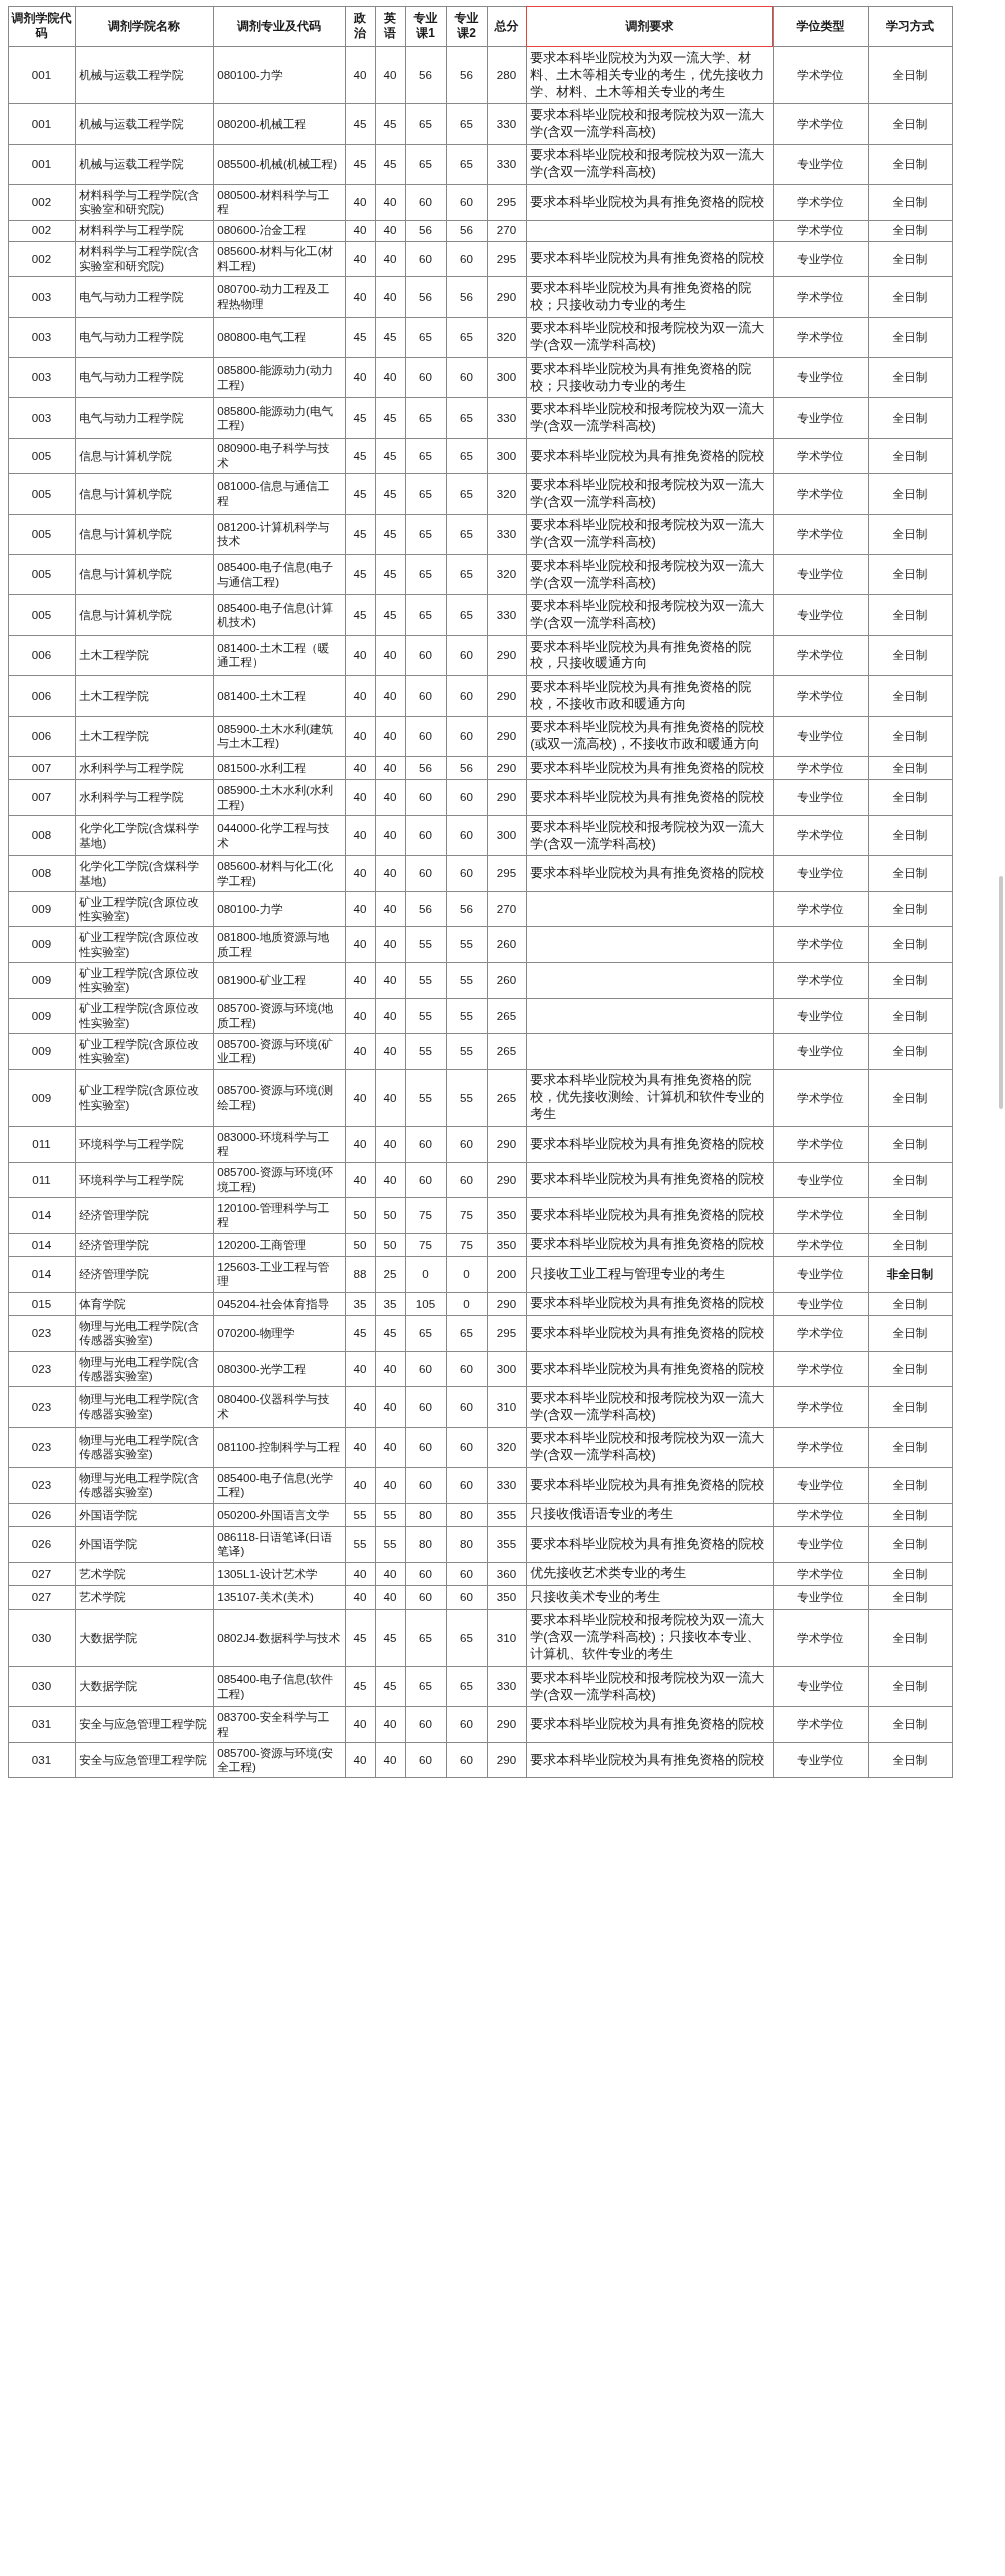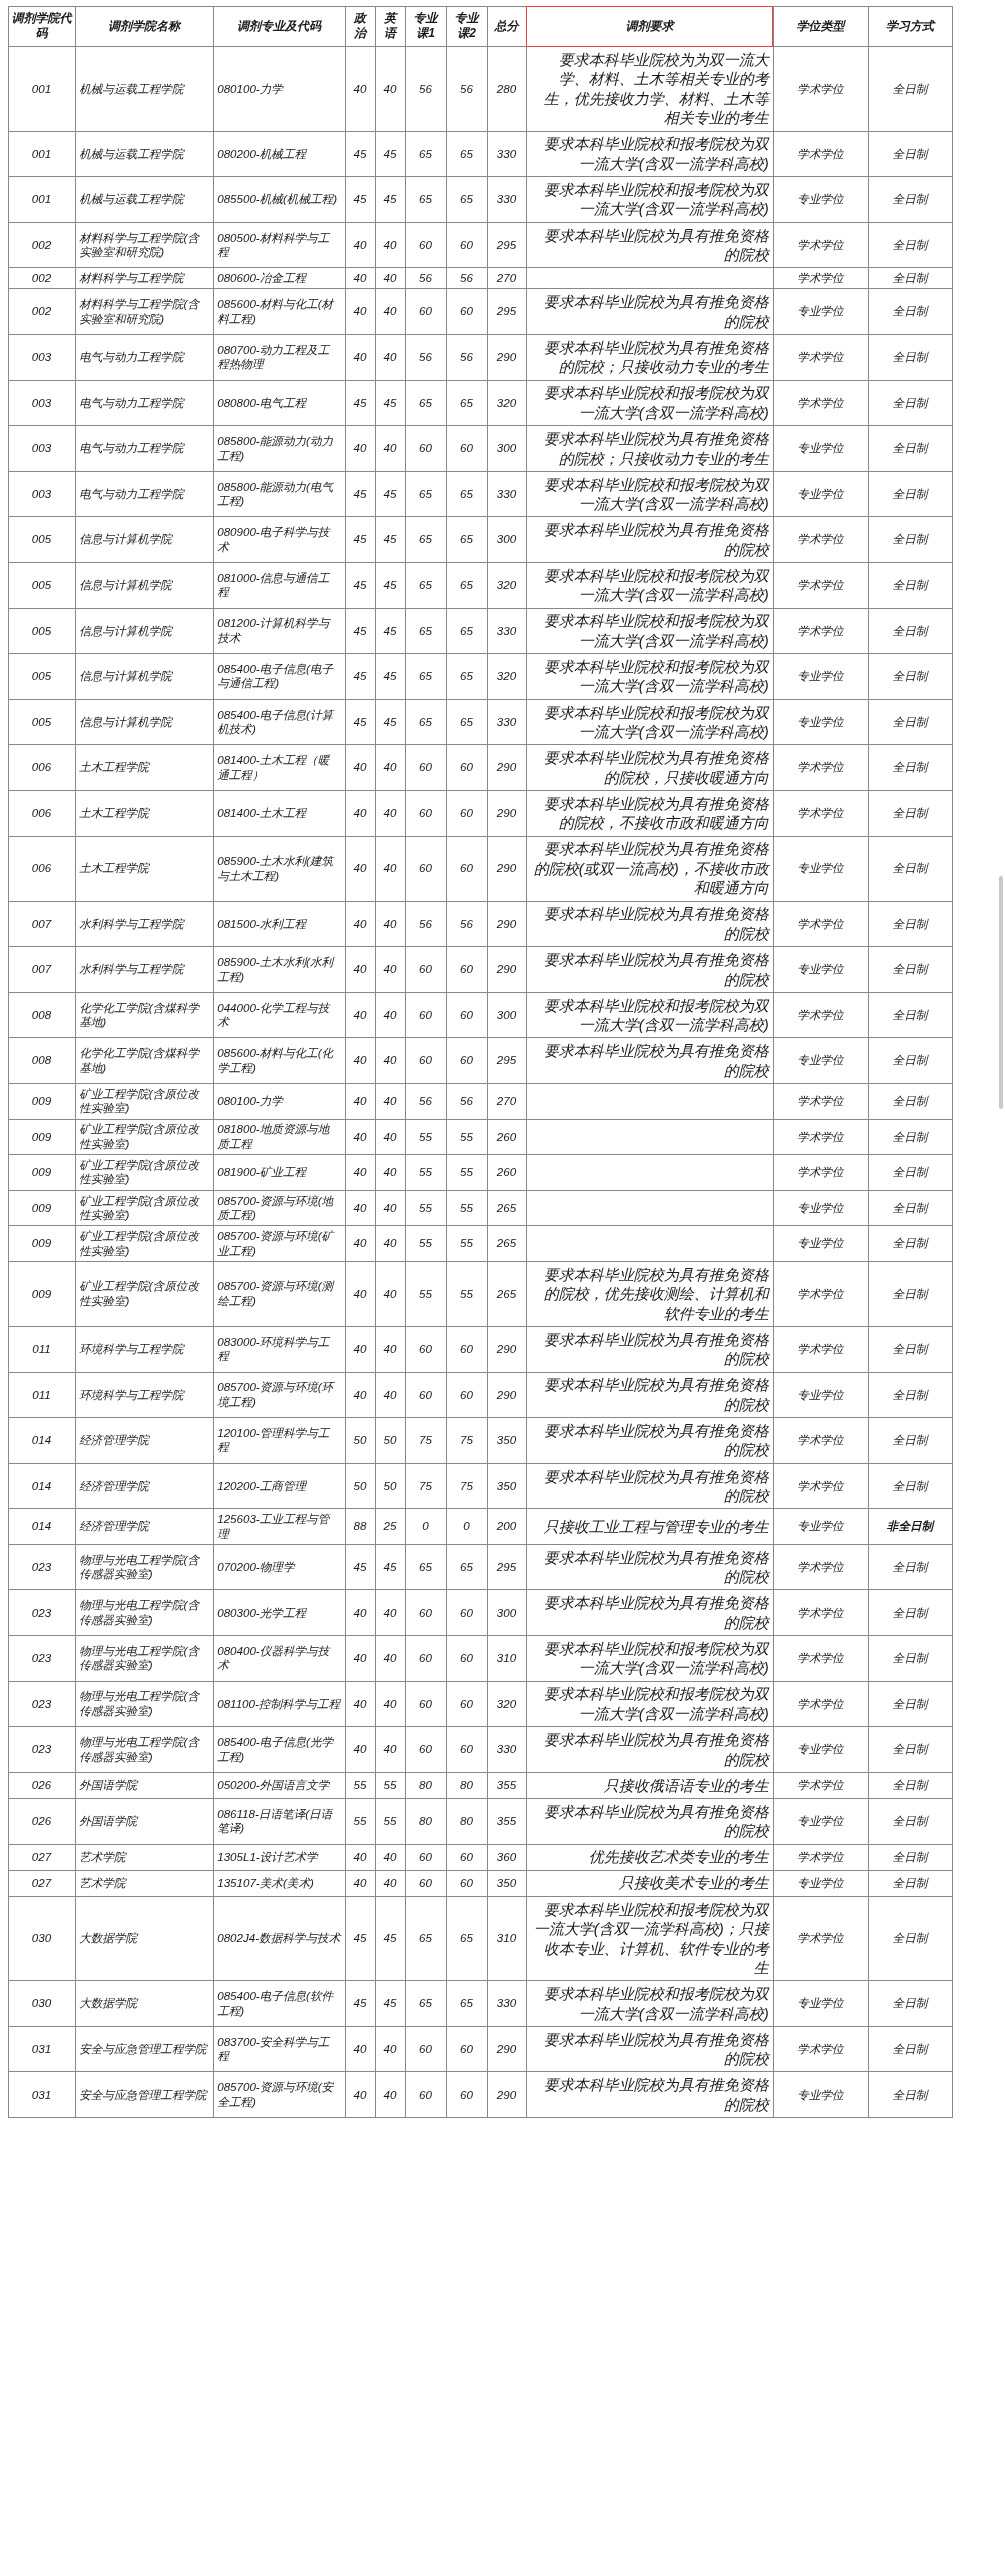--- a/index.html
+++ b/index.html
@@ -6,21 +6,20 @@
   body{
     font-family:"Liberation Sans","DejaVu Sans",sans-serif;
     color:#1a1a1a;
     width:1005px;
   }
   #wrap{width:1005px;box-sizing:border-box;padding:5.6px 7.5px 9.3px 7.5px;}
   table{
     border-collapse:collapse;
     width:834px;
     table-layout:fixed;
-    font-style:italic;
   }
   col.c0{width:67px;}
   col.c1{width:138px;}
   col.c2{width:132px;}
   col.c3{width:30px;}
   col.c4{width:30px;}
   col.c5{width:41px;}
   col.c6{width:41px;}
   col.c7{width:39px;}
   col.c8{width:247px;}
@@ -37,21 +36,21 @@
   thead th{
     font-weight:bold;
     text-align:center;
     font-size:12px;
     padding:4.7px 2.8px;
     background:#ffffff;
   }
   .c-center{text-align:center;}
   .c-left{text-align:left;}
   .num{text-align:center;}
-  .req{text-align:right;font-size:15px;line-height:1.3;margin-top:9px;}
+  .req{text-align:left;font-size:13px;line-height:1.3;margin-top:9px;}
   .bold{font-weight:bold;}
   .hl-head{
     position:relative;
   }
   .hl-box{
     position:absolute;
     left:-0.9px;top:-0.9px;right:-0.9px;bottom:-0.9px;
     border:1.9px solid #e8433a;
     pointer-events:none;
     box-sizing:border-box;
@@ -526,20 +525,33 @@
             <td class="num">88</td>
             <td class="num">25</td>
             <td class="num">0</td>
             <td class="num">0</td>
             <td class="num">200</td>
             <td class="req">只接收工业工程与管理专业的考生</td>
             <td class="c-center">专业学位</td>
             <td class="c-center bold">非全日制</td>
           </tr>
           <tr>
+            <td class="c-center">015</td>
+            <td class="c-left">体育学院</td>
+            <td class="c-left">045204-社会体育指导</td>
+            <td class="num">35</td>
+            <td class="num">35</td>
+            <td class="num">105</td>
+            <td class="num">0</td>
+            <td class="num">290</td>
+            <td class="req">要求本科毕业院校为具有推免资格的院校</td>
+            <td class="c-center">专业学位</td>
+            <td class="c-center">全日制</td>
+          </tr>
+          <tr>
             <td class="c-center">023</td>
             <td class="c-left">物理与光电工程学院(含传感器实验室)</td>
             <td class="c-left">070200-物理学</td>
             <td class="num">45</td>
             <td class="num">45</td>
             <td class="num">65</td>
             <td class="num">65</td>
             <td class="num">295</td>
             <td class="req">要求本科毕业院校为具有推免资格的院校</td>
             <td class="c-center">学术学位</td>

